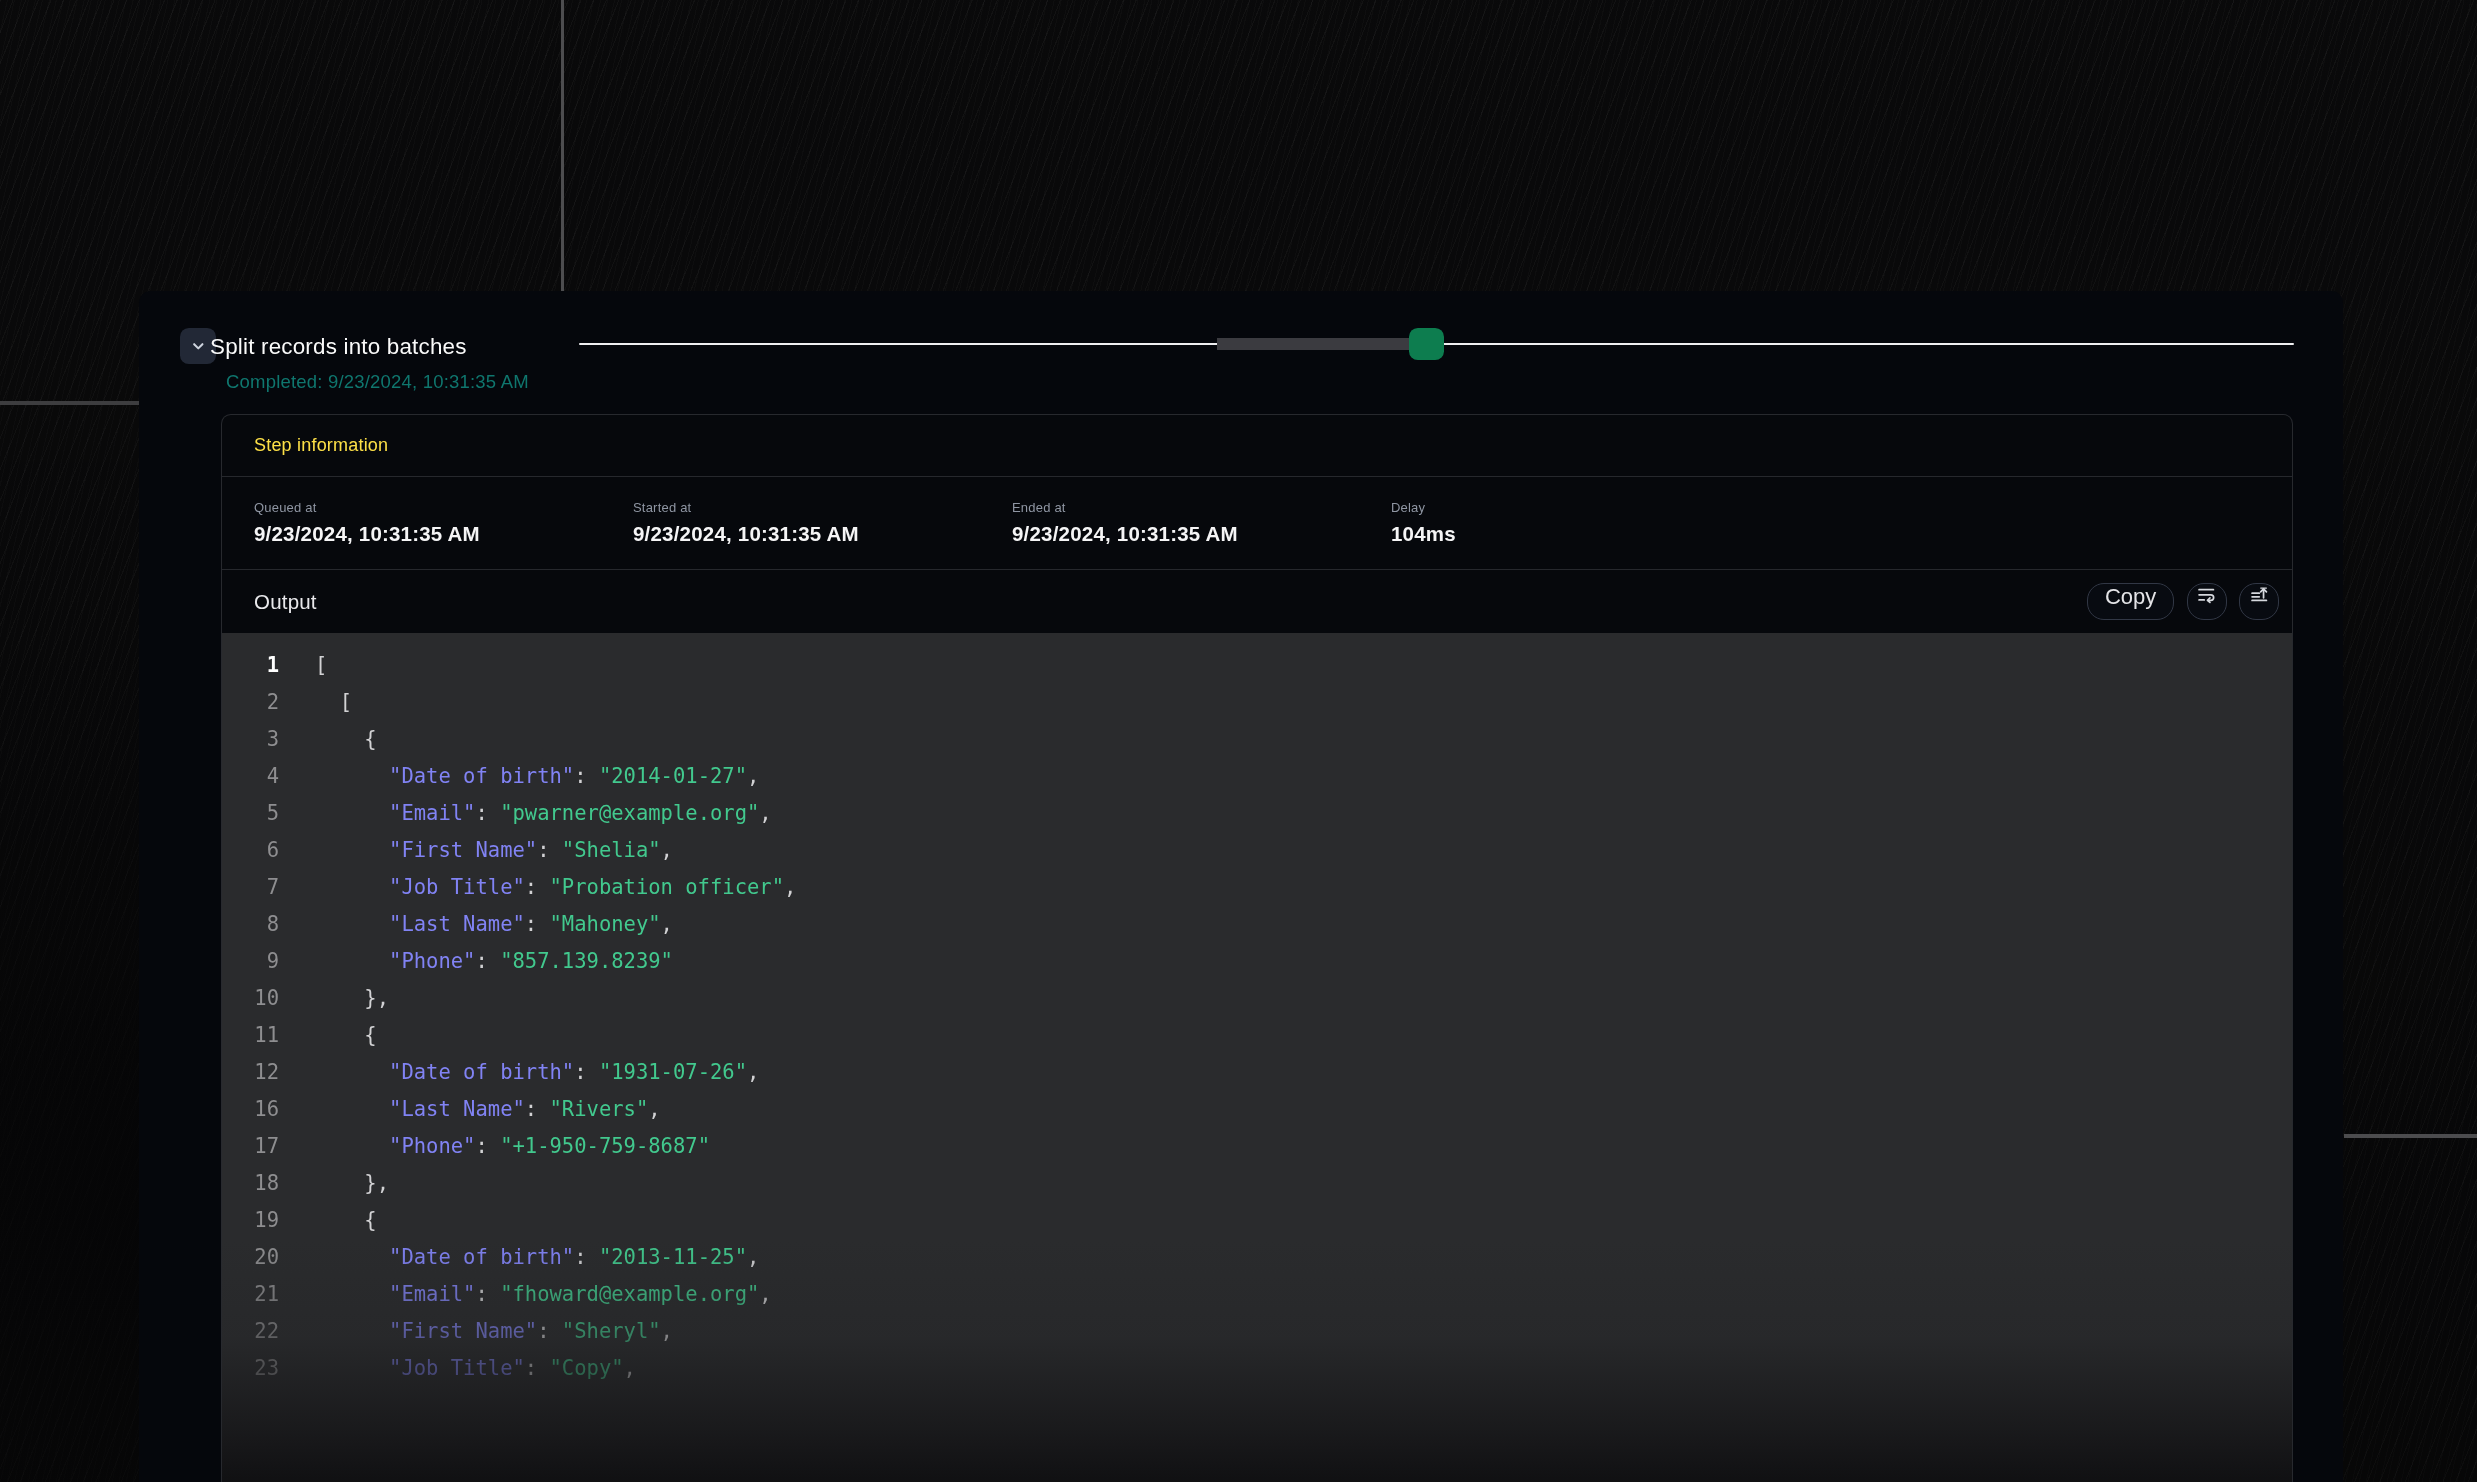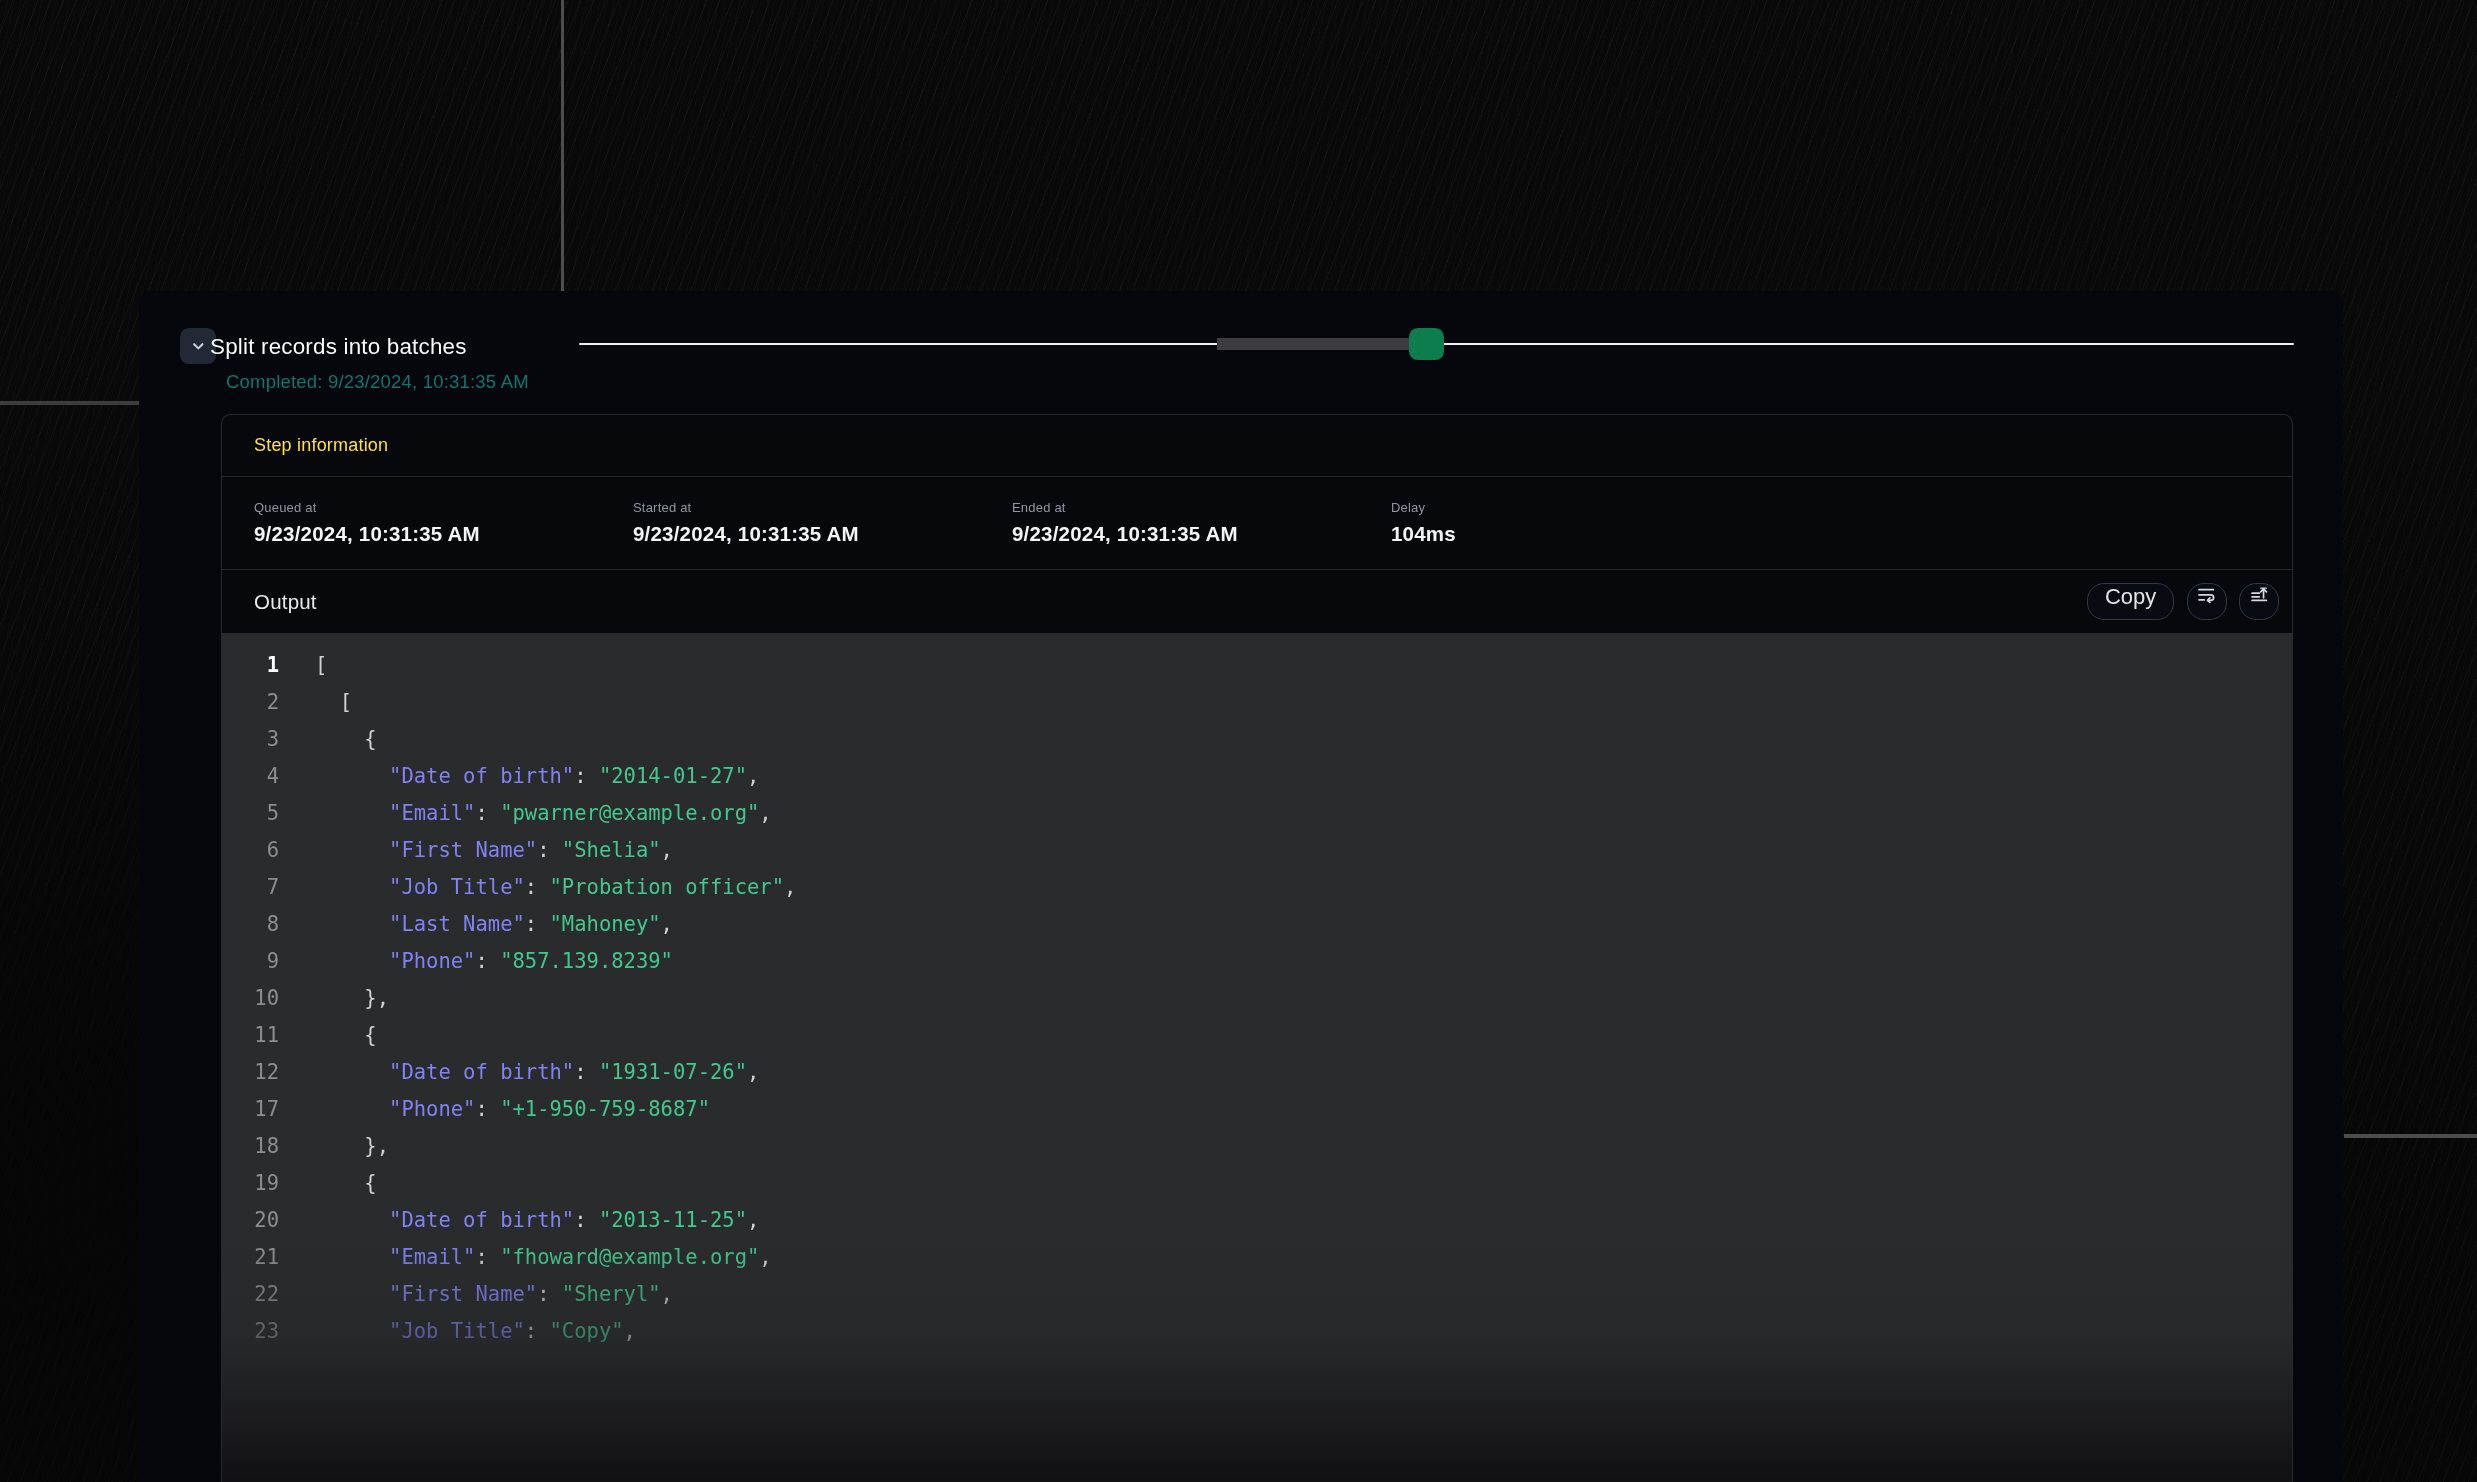--- a/index.html
+++ b/index.html
@@ -206,20 +206,21 @@
           <div class="code-line"><span class="ln">3</span><span class="code-text"><span class="tok-p">    {</span></span></div>
           <div class="code-line"><span class="ln">4</span><span class="code-text"><span class="tok-p">      </span><span class="tok-k">"Date of birth"</span><span class="tok-p">: </span><span class="tok-s">"2014-01-27"</span><span class="tok-p">,</span></span></div>
           <div class="code-line"><span class="ln">5</span><span class="code-text"><span class="tok-p">      </span><span class="tok-k">"Email"</span><span class="tok-p">: </span><span class="tok-s">"pwarner@example.org"</span><span class="tok-p">,</span></span></div>
           <div class="code-line"><span class="ln">6</span><span class="code-text"><span class="tok-p">      </span><span class="tok-k">"First Name"</span><span class="tok-p">: </span><span class="tok-s">"Shelia"</span><span class="tok-p">,</span></span></div>
           <div class="code-line"><span class="ln">7</span><span class="code-text"><span class="tok-p">      </span><span class="tok-k">"Job Title"</span><span class="tok-p">: </span><span class="tok-s">"Probation officer"</span><span class="tok-p">,</span></span></div>
           <div class="code-line"><span class="ln">8</span><span class="code-text"><span class="tok-p">      </span><span class="tok-k">"Last Name"</span><span class="tok-p">: </span><span class="tok-s">"Mahoney"</span><span class="tok-p">,</span></span></div>
           <div class="code-line"><span class="ln">9</span><span class="code-text"><span class="tok-p">      </span><span class="tok-k">"Phone"</span><span class="tok-p">: </span><span class="tok-s">"857.139.8239"</span></span></div>
           <div class="code-line"><span class="ln">10</span><span class="code-text"><span class="tok-p">    },</span></span></div>
           <div class="code-line"><span class="ln">11</span><span class="code-text"><span class="tok-p">    {</span></span></div>
           <div class="code-line"><span class="ln">12</span><span class="code-text"><span class="tok-p">      </span><span class="tok-k">"Date of birth"</span><span class="tok-p">: </span><span class="tok-s">"1931-07-26"</span><span class="tok-p">,</span></span></div>
+          <div class="code-line"><span class="ln">16</span><span class="code-text"><span class="tok-p">      </span><span class="tok-k">"Last Name"</span><span class="tok-p">: </span><span class="tok-s">"Rivers"</span><span class="tok-p">,</span></span></div>
           <div class="code-line"><span class="ln">17</span><span class="code-text"><span class="tok-p">      </span><span class="tok-k">"Phone"</span><span class="tok-p">: </span><span class="tok-s">"+1-950-759-8687"</span></span></div>
           <div class="code-line"><span class="ln">18</span><span class="code-text"><span class="tok-p">    },</span></span></div>
           <div class="code-line"><span class="ln">19</span><span class="code-text"><span class="tok-p">    {</span></span></div>
           <div class="code-line"><span class="ln">20</span><span class="code-text"><span class="tok-p">      </span><span class="tok-k">"Date of birth"</span><span class="tok-p">: </span><span class="tok-s">"2013-11-25"</span><span class="tok-p">,</span></span></div>
           <div class="code-line"><span class="ln">21</span><span class="code-text"><span class="tok-p">      </span><span class="tok-k">"Email"</span><span class="tok-p">: </span><span class="tok-s">"fhoward@example.org"</span><span class="tok-p">,</span></span></div>
           <div class="code-line"><span class="ln">22</span><span class="code-text"><span class="tok-p">      </span><span class="tok-k">"First Name"</span><span class="tok-p">: </span><span class="tok-s">"Sheryl"</span><span class="tok-p">,</span></span></div>
           <div class="code-line"><span class="ln">23</span><span class="code-text"><span class="tok-p">      </span><span class="tok-k">"Job Title"</span><span class="tok-p">: </span><span class="tok-s">"Copy"</span><span class="tok-p">,</span></span></div>
         </div>
       <div class="code-fade"></div>
     </div>

